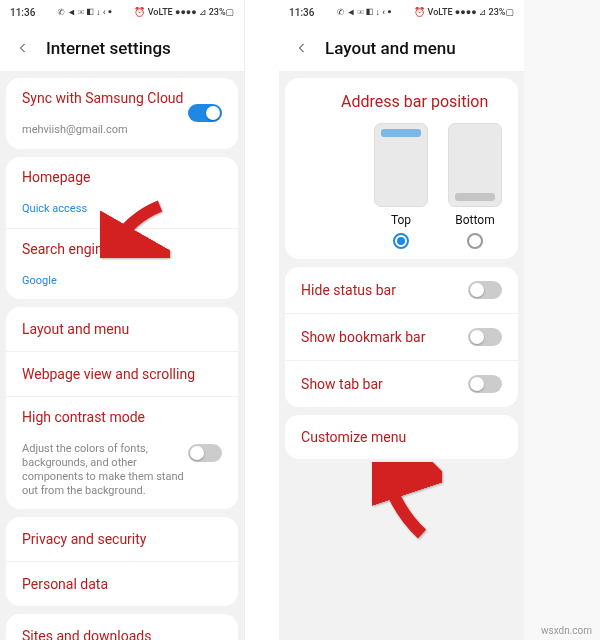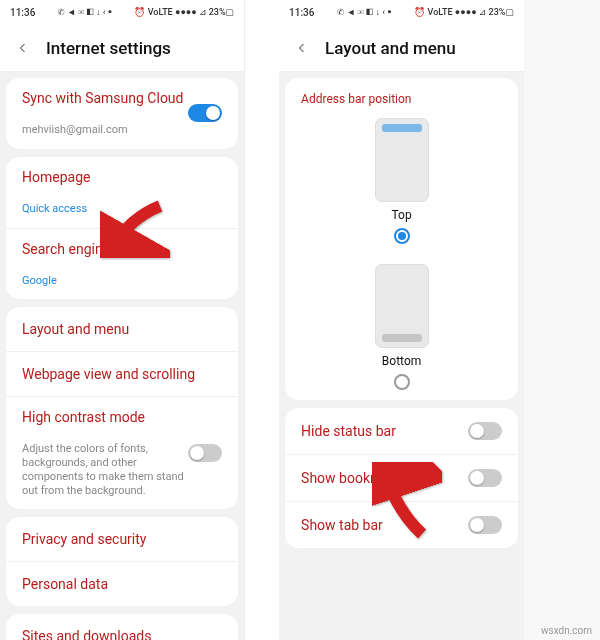--- a/index.html
+++ b/index.html
@@ -76,22 +76,22 @@
   }
   .toggle::after{
     content:'';position:absolute;width:14px;height:14px;border-radius:50%;
     background:#fff;top:2px;left:2px;box-shadow:0 1px 2px rgba(0,0,0,.3);
   }
   .toggle.on{ background:#1e88e5;}
   .toggle.on::after{ left:18px;}
   .abpos {
     padding:14px 16px 10px;
   }
-  .abpos .title{ margin-bottom:12px; font-size:12px;}
-  .abrow { display:flex; gap:20px; justify-content:flex-end;flex-direction:column;}
+  .abpos .title{ margin-bottom:12px; font-size:16px;margin-left:40px;}
+  .abrow { display:flex; gap:20px; justify-content:flex-end;}
   .abopt { display:flex; flex-direction:column; align-items:center; gap:6px;}
   .mock {
     width:54px;height:84px;border-radius:7px;background:#e9e9e9;position:relative;
     border:1px solid #ddd;
   }
   .mock::before {
     content:'';position:absolute;left:6px;right:6px;height:8px;border-radius:3px;
     background:#7bb8e8;
   }
   .mock.top::before { top:5px;}
@@ -236,20 +236,25 @@
         <div class="row simple">
           <div class="title">Show bookmark bar</div>
           <div class="toggle"></div>
         </div>
         <div class="row simple">
           <div class="title">Show tab bar</div>
           <div class="toggle"></div>
         </div>
       </div>
 
+      <div class="card">
+        <div class="row simple">
+          <div class="title">Customize menu</div>
+        </div>
+      </div>
       <div class="spacer"></div>
     </div>
   </div>
 
 </div>
 
 <div class="arrow" style="left:100px;top:198px">
   <svg width="70" height="60" viewBox="0 0 70 60">
     <defs>
         <marker id="ah1" markerWidth="10" markerHeight="10" refX="2" refY="5" orient="auto">

